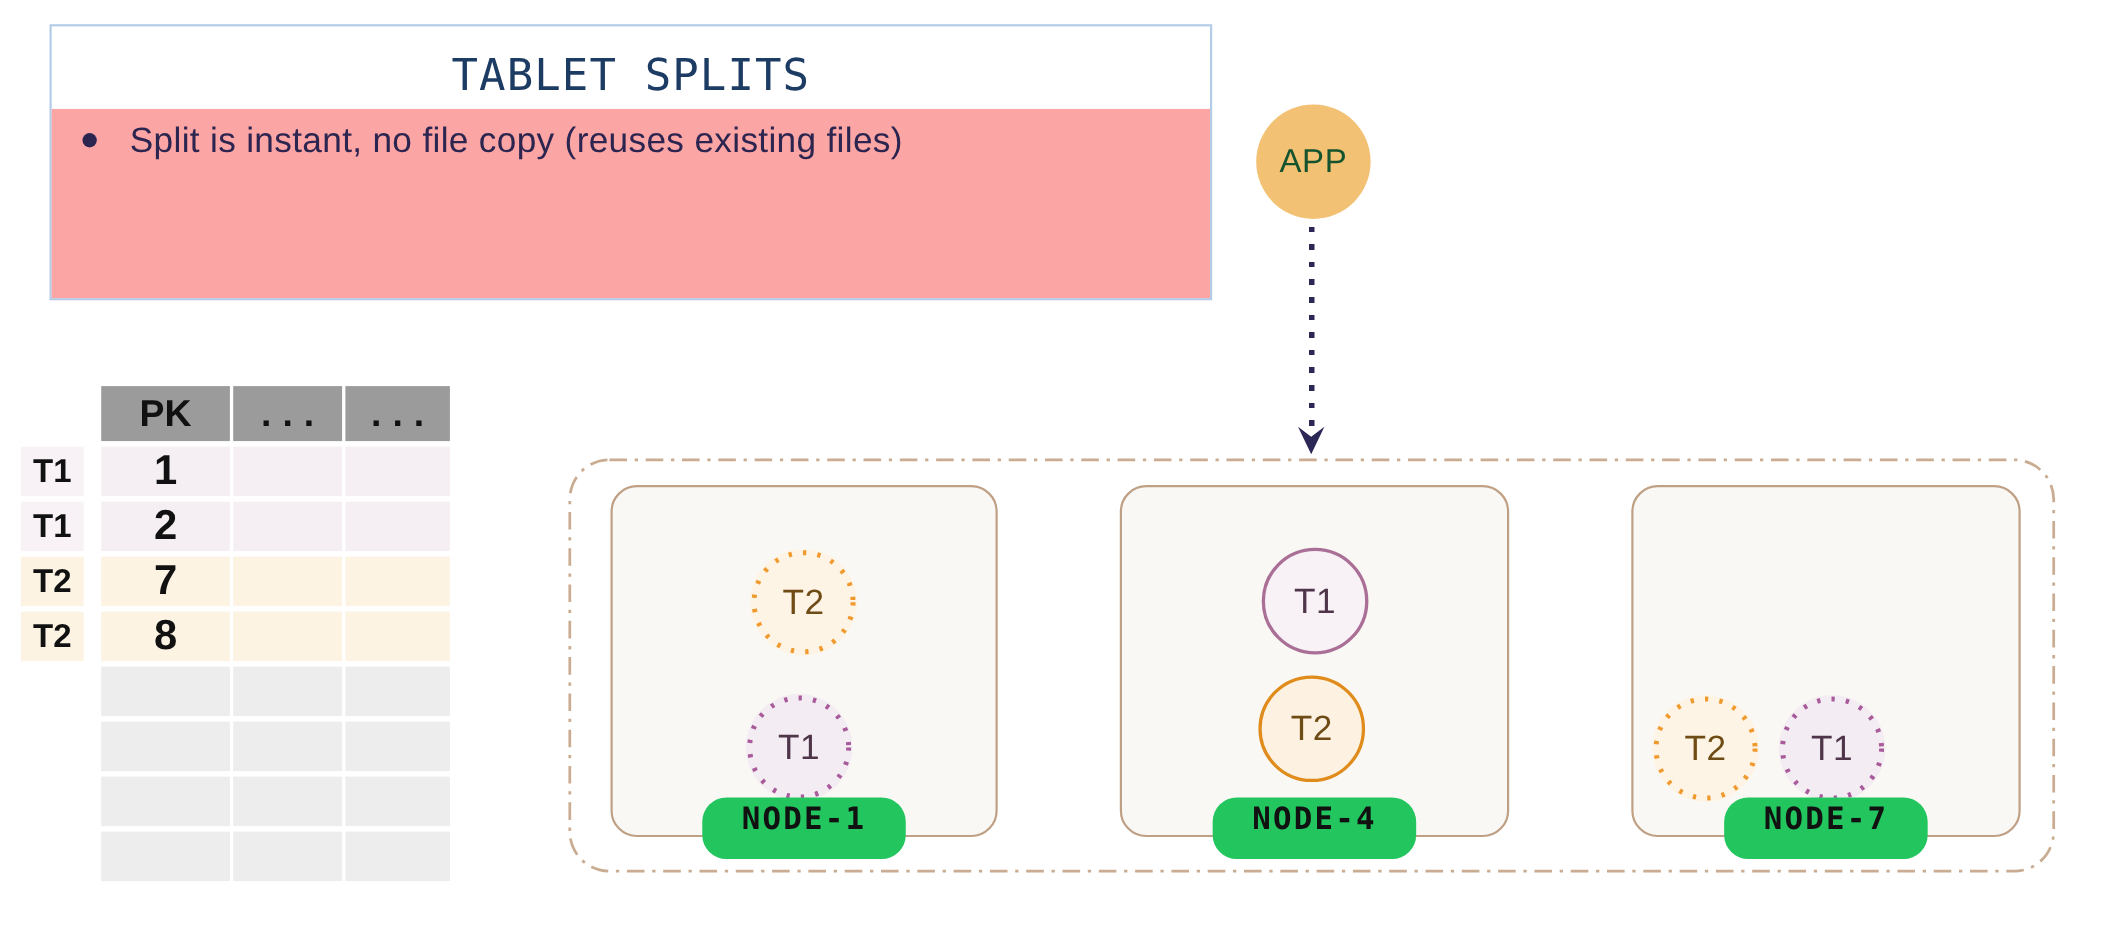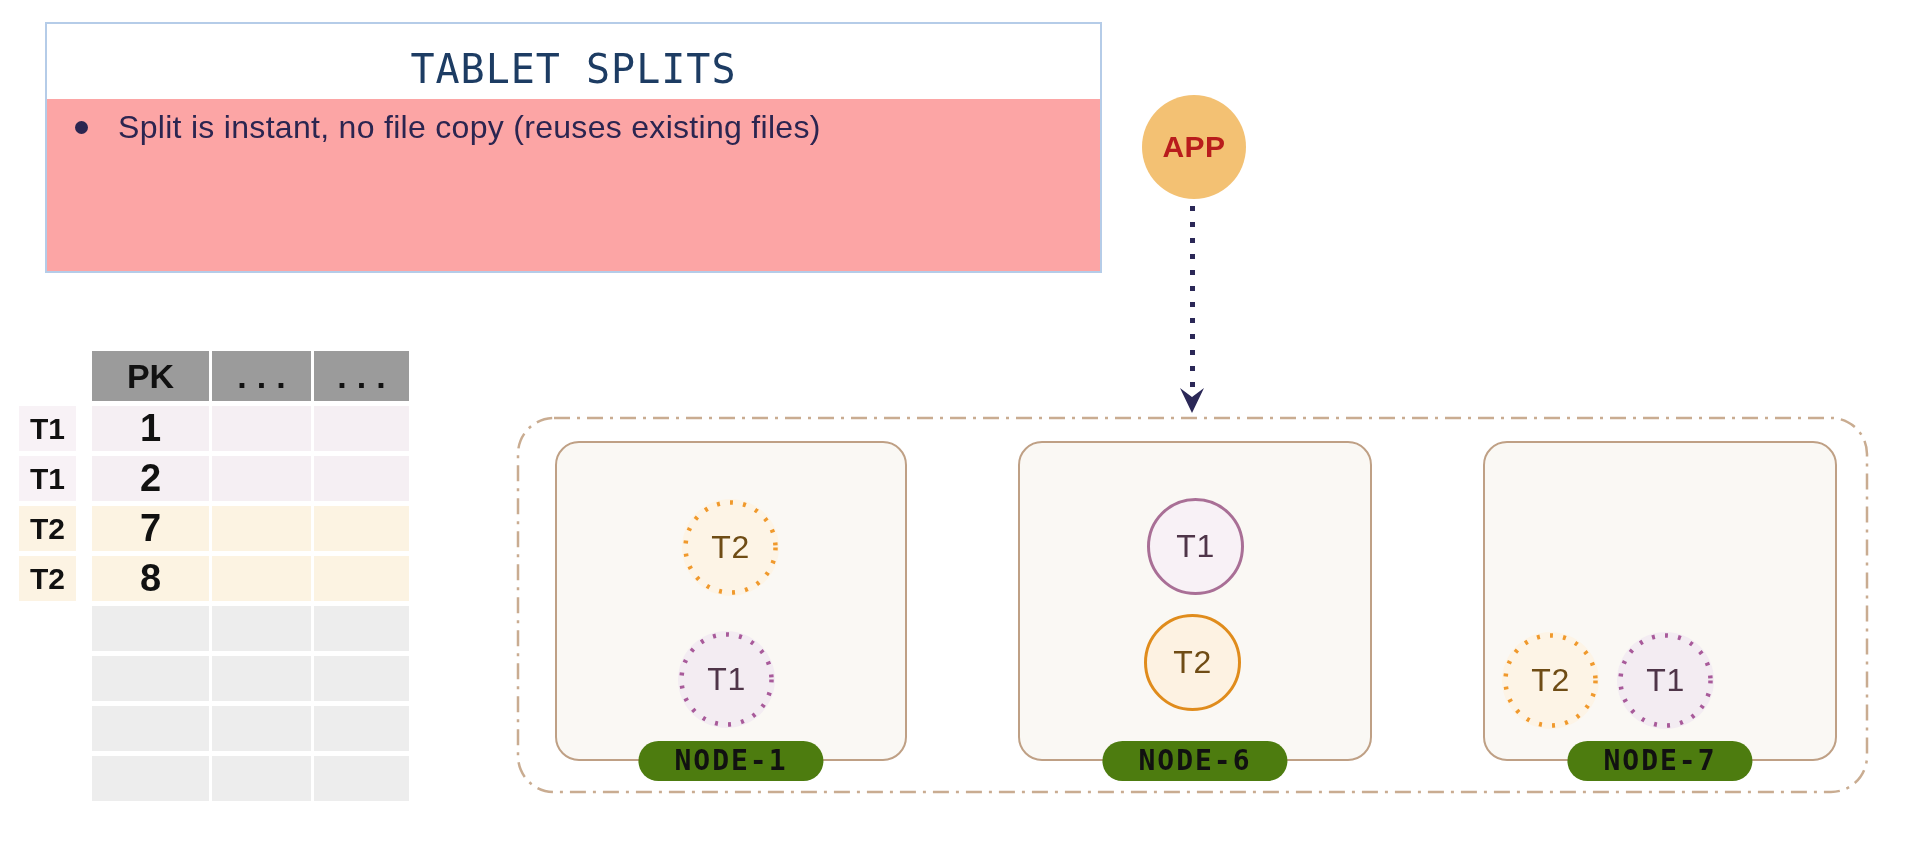--- a/index.html
+++ b/index.html
@@ -58,43 +58,43 @@
   .cell.rp { height:45px; background:#f5eff3; }
   .cell.rc { height:45px; background:#fcf3e2; }
   .cell.rg { height:45px; background:#ededed; }
   .cell .pkv { font-size:38px; font-weight:bold; color:#111111; }
 
   
   .app-circle {
     position:absolute; left:1142px; top:95px; width:104px; height:104px;
     border-radius:50%; background:#f3c173;
     display:flex; align-items:center; justify-content:center;
-    font-size:30px; font-weight:bold; color:#b91c1c; letter-spacing:0.5px;
+    font-size:30px; font-weight:normal; color:#14532d; letter-spacing:0.5px;
   }
   .arrow-line {
     position:absolute; left:1190px; top:206px; width:5px; height:182px;
     background:repeating-linear-gradient(to bottom, #2b2857 0 5px, transparent 5px 16px);
   }
   .arrow-head { position:absolute; left:1179px; top:388px; }
 
   
   .cluster-outline { position:absolute; left:516px; top:416px; }
 
   .node {
     position:absolute; top:441px; height:320px;
     background:#faf8f4; border:2.5px solid #bfa085; border-radius:24px;
   }
   .node.n1 { left:555px; width:352px; }
   .node.n2 { left:1018px; width:354px; }
   .node.n3 { left:1483px; width:354px; }
 
   .node-pill {
     position:absolute; left:50%; bottom:-22px; transform:translateX(-50%);
-    height:40px; line-height:40px; padding:0 36px; border-radius:22px;
-    background:#4d7c0f; color:#111111;
+    height:56px; line-height:40px; padding:0 36px; border-radius:22px;
+    background:#22c55e; color:#111111;
     font-family:"DejaVu Sans Mono", monospace; font-weight:bold;
     font-size:28px; letter-spacing:2px; white-space:nowrap;
   }
 
   .tablet {
     position:absolute; width:97px; height:97px; border-radius:50%;
     display:flex; align-items:center; justify-content:center;
   }
   .tablet .tlabel { font-size:32px; font-weight:500; letter-spacing:0.5px; }
   .tl-orange { color:#6f4c15; }
@@ -203,21 +203,21 @@
     <div class="node-pill">NODE-1</div>
   </div>
 
   <div class="node n2">
     <div class="tablet solid purple" style="left:127px; top:55px;">
       <span class="tlabel tl-purple">T1</span>
     </div>
     <div class="tablet solid orange" style="left:124px; top:171px;">
       <span class="tlabel tl-orange">T2</span>
     </div>
-    <div class="node-pill">NODE-6</div>
+    <div class="node-pill">NODE-4</div>
   </div>
 
   <div class="node n3">
     <div class="tablet dotted orange" style="left:17px; top:189px;">
       <svg class="dotring" width="97" height="97" viewBox="0 0 97 97">
         <circle cx="48.5" cy="48.5" r="45" fill="none" class="ring-orange" stroke-width="4.5" stroke-dasharray="3 10.2"></circle>
       </svg>
       <span class="tlabel tl-orange">T2</span>
     </div>
     <div class="tablet dotted purple" style="left:132px; top:189px;">

